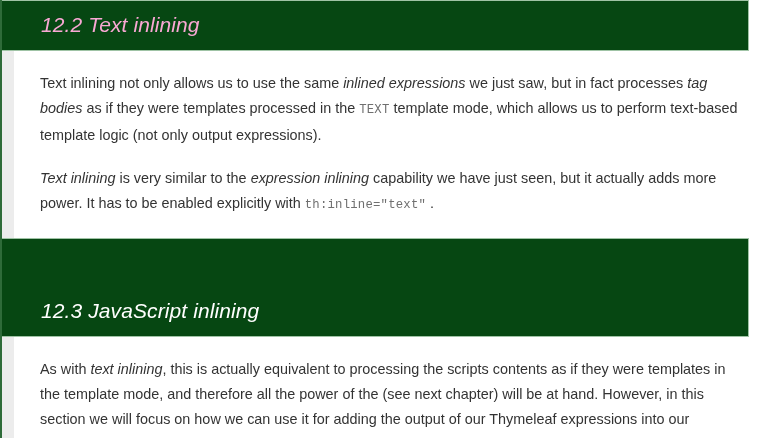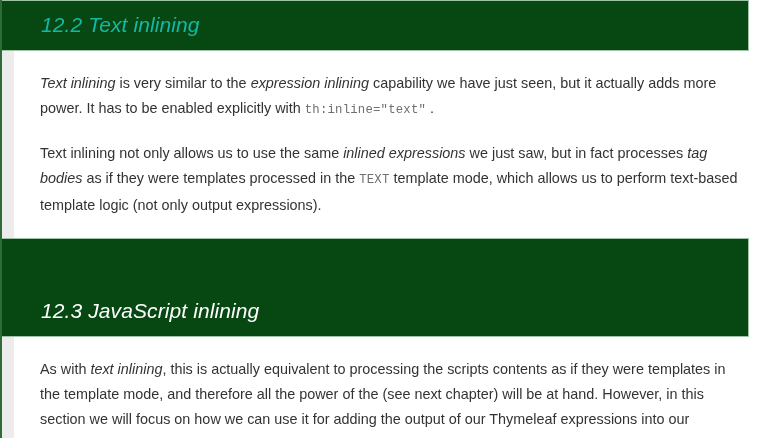--- a/index.html
+++ b/index.html
@@ -102,26 +102,26 @@
 <body>
 
 <div class="page" style="background: rgb(255, 255, 255);">
 
   <div class="left-rule" style="background: rgb(46, 107, 57);"></div>
   <div class="left-gutter" style="background: rgb(236, 236, 236);"></div>
 
   <div class="flow">
 
     <div class="section-bar" style="background: rgb(6, 71, 18); border-color: rgb(159, 195, 165);">
-      <h2 style="color: #14b8a6;">12.2 Text inlining</h2>
+      <h2 style="color: #f9a8d4;">12.2 Text inlining</h2>
     </div>
     <div class="spacer-after-bar"></div>
     <div class="section-body">
+      <p style="color: rgb(51, 51, 51);">Text inlining not only allows us to use the same <em>inlined expressions</em> we just saw, but in fact processes <em>tag bodies</em> as if they were templates processed in the <code style="color: rgb(111, 111, 111);">TEXT</code> template mode, which allows us to perform text-based template logic (not only output expressions).</p>
       <p style="color: rgb(51, 51, 51);"><em>Text inlining</em> is very similar to the <em>expression inlining</em> capability we have just seen, but it actually adds more power. It has to be enabled explicitly with <code style="color: rgb(111, 111, 111);">th:inline="text"</code> .</p>
-      <p style="color: rgb(51, 51, 51);">Text inlining not only allows us to use the same <em>inlined expressions</em> we just saw, but in fact processes <em>tag bodies</em> as if they were templates processed in the <code style="color: rgb(111, 111, 111);">TEXT</code> template mode, which allows us to perform text-based template logic (not only output expressions).</p>
     </div>
     <div class="spacer-before-bar"></div>
 
     <div class="section-bar" style="background: rgb(6, 71, 18); border-color: rgb(159, 195, 165);">
       <h2 style="color: rgb(255, 255, 255); margin-top: 48px;">12.3 JavaScript inlining</h2>
     </div>
     <div class="spacer-after-bar"></div>
     <div class="section-body">
       <p style="color: rgb(51, 51, 51);">As with <em>text inlining</em>, this is actually equivalent to processing the scripts contents as if they were templates in the  template mode, and therefore all the power of the  (see next chapter) will be at hand. However, in this section we will focus on how we can use it for adding the output of our Thymeleaf expressions into our JavaScript blocks.</p>
     </div>

